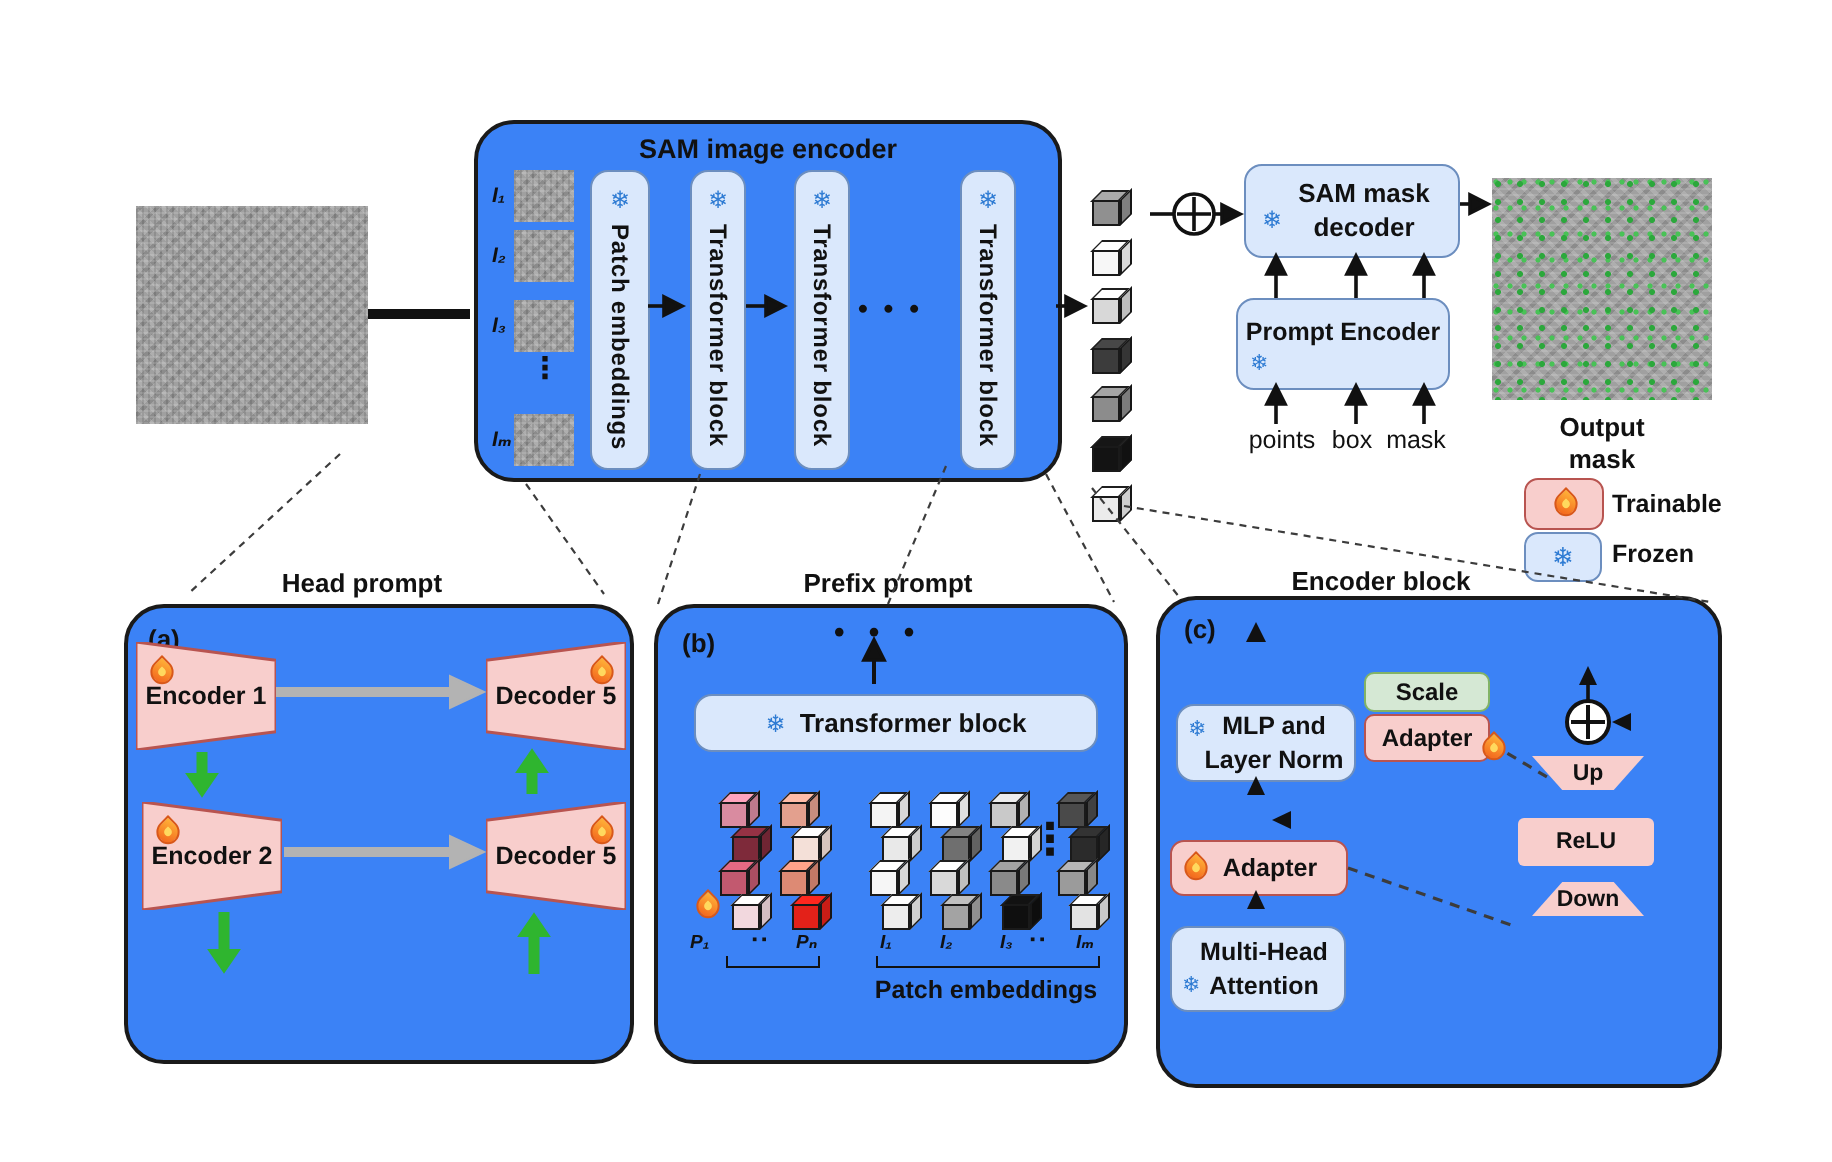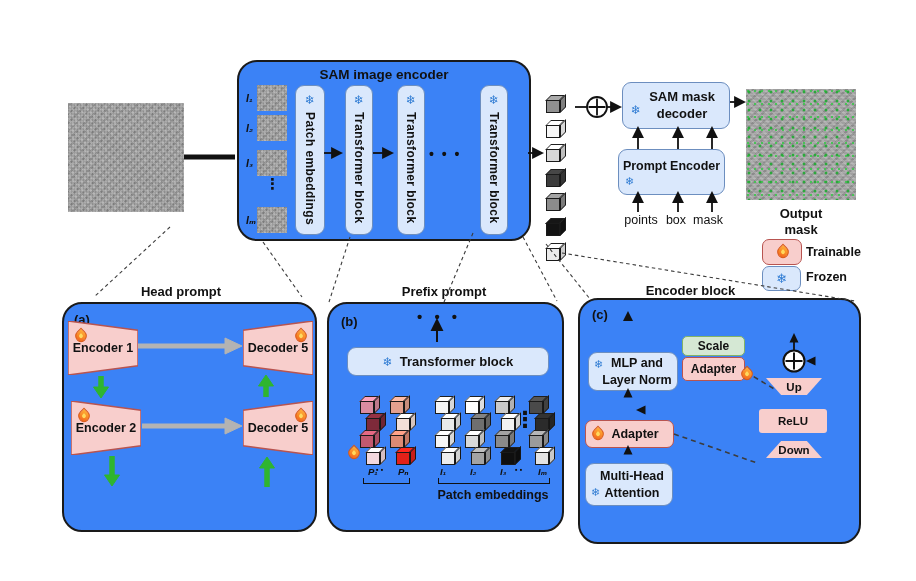--- a/index.html
+++ b/index.html
@@ -353,21 +353,21 @@
       </span>
       <span class="cube3d">
         <i class="ct" style="background: rgb(227, 227, 227);"></i>
         <i class="cs" style="background: rgb(227, 227, 227);"></i>
         <i class="cf" style="background: rgb(227, 227, 227);"></i>
       </span>
     </div>
   <span class="flame content" style="left:348px;top:447px;"></span>
   <div class="abs content b" style="left:514px;top:407px;font-size:22px;">⋮</div>
 
-  <div class="abs content subs" style="left:368px;top:466px;">P₁</div>
+  <div class="abs content subs" style="left:345px;top:466px;">P₁</div>
   <div class="abs content b" style="left:376px;top:465px;font-size:7.5px;">▪ ▪</div>
   <div class="abs content subs" style="left:398px;top:466px;">Pₙ</div>
   <div class="brak content" style="left:363px;top:478px;width:45px;"></div>
 
   <div class="abs content subs" style="left:440px;top:466px;">I₁</div>
   <div class="abs content subs" style="left:470px;top:466px;">I₂</div>
   <div class="abs content subs" style="left:500px;top:466px;">I₃</div>
   <div class="abs content b" style="left:515px;top:465px;font-size:7.5px;">▪ ▪</div>
   <div class="abs content subs" style="left:538px;top:466px;">Iₘ</div>
   <div class="brak content" style="left:438px;top:478px;width:110px;"></div>

